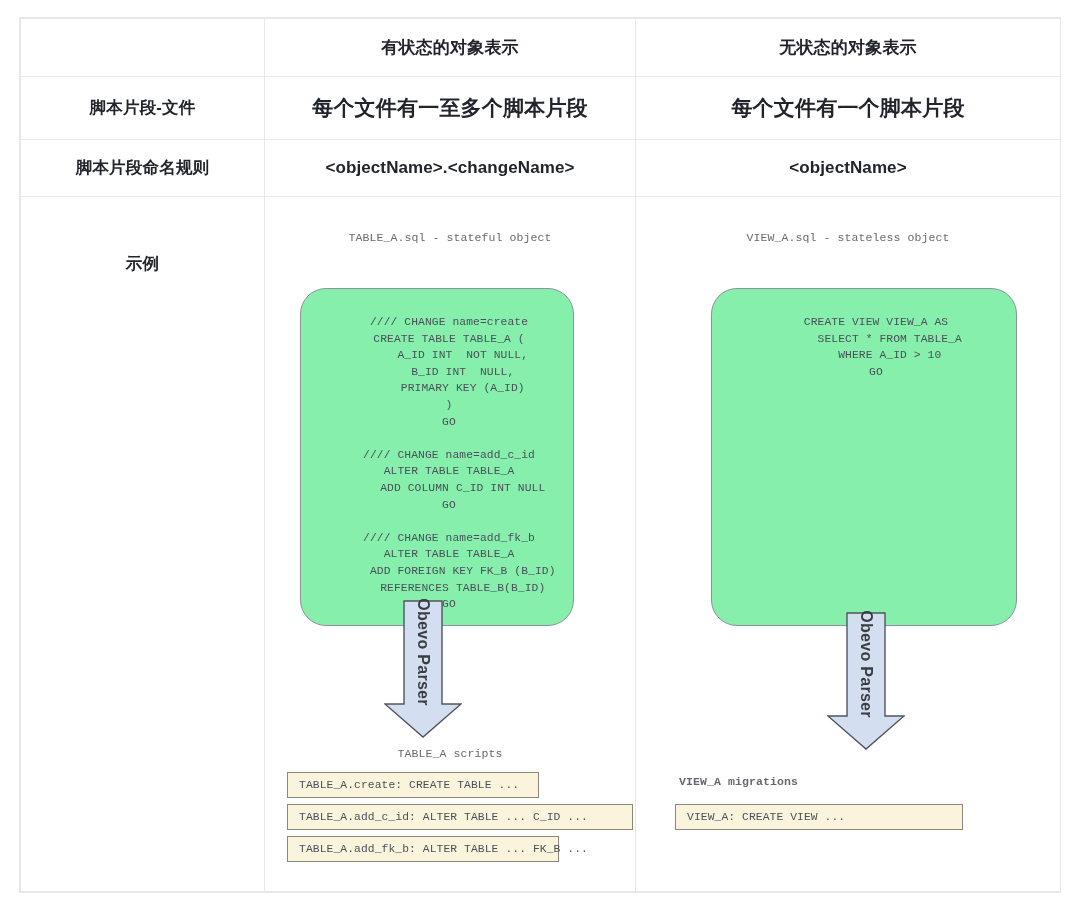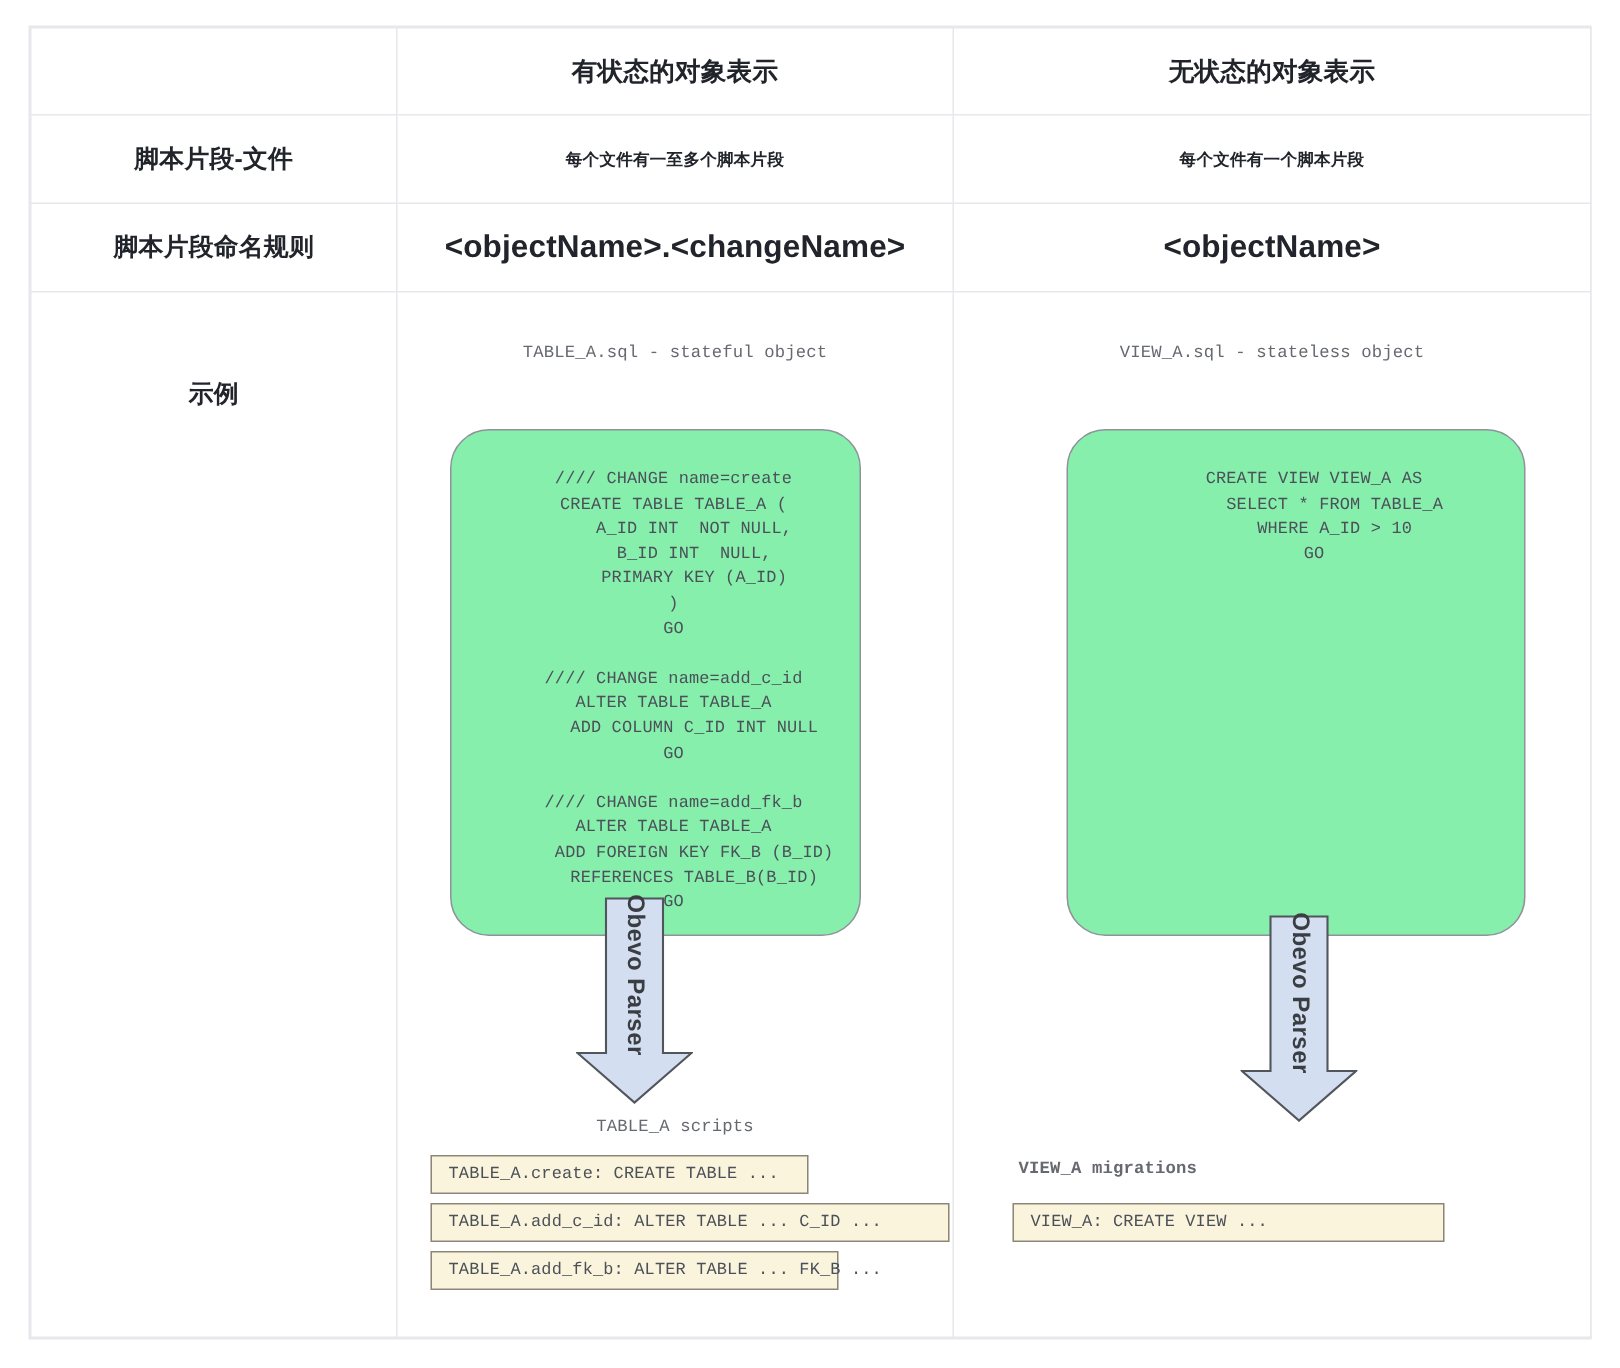--- a/index.html
+++ b/index.html
@@ -51,27 +51,27 @@
     color: #21242a;
     letter-spacing: .2px;
   }
   .row-label {
     font-size: 16.5px;
     font-weight: 700;
     color: #21242a;
     letter-spacing: .2px;
   }
   .cell-strong {
-    font-size: 11px;
+    font-size: 21px;
     font-weight: 700;
     color: #21242a;
     letter-spacing: .2px;
   }
   .cell-mono-strong {
-    font-size: 21px;
+    font-size: 17px;
     font-weight: 700;
     color: #21242a;
     font-family: "Liberation Sans", sans-serif;
     letter-spacing: .1px;
   }
 
   
   .diagram-cell { position: relative; vertical-align: top !important; }
   .diagram-inner {
     position: relative;

